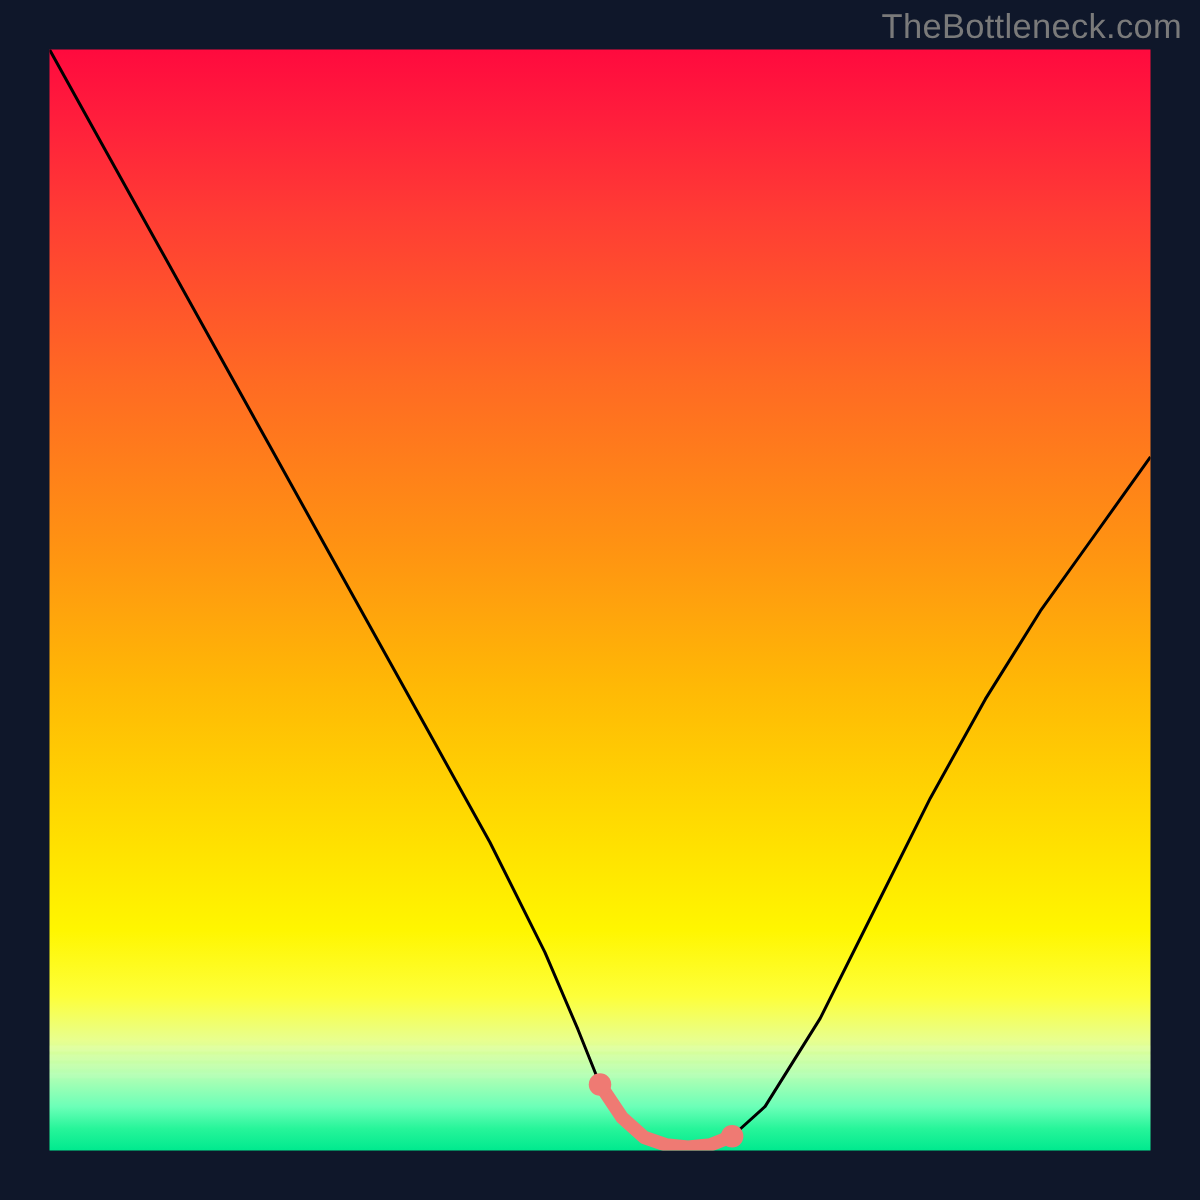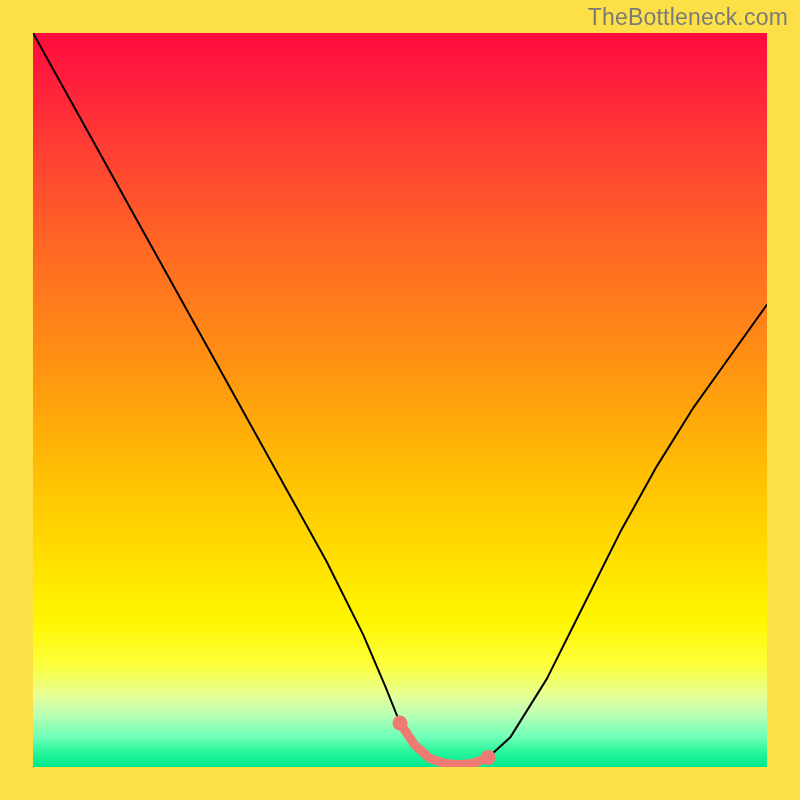--- a/index.html
+++ b/index.html
@@ -8,21 +8,21 @@
     width: 800px;
     height: 800px;
     background: #000;
     overflow: hidden;
     font-family: Arial, Helvetica, sans-serif;
   }
   .frame {
     position: relative;
     width: 800px;
     height: 800px;
-    background: #fde047;
+    background: #0f172a;
   }
   .plot-area {
     position: absolute;
     left: 33px;
     top: 33px;
     width: 734px;
     height: 734px;
     
     background: linear-gradient(
       to bottom,

